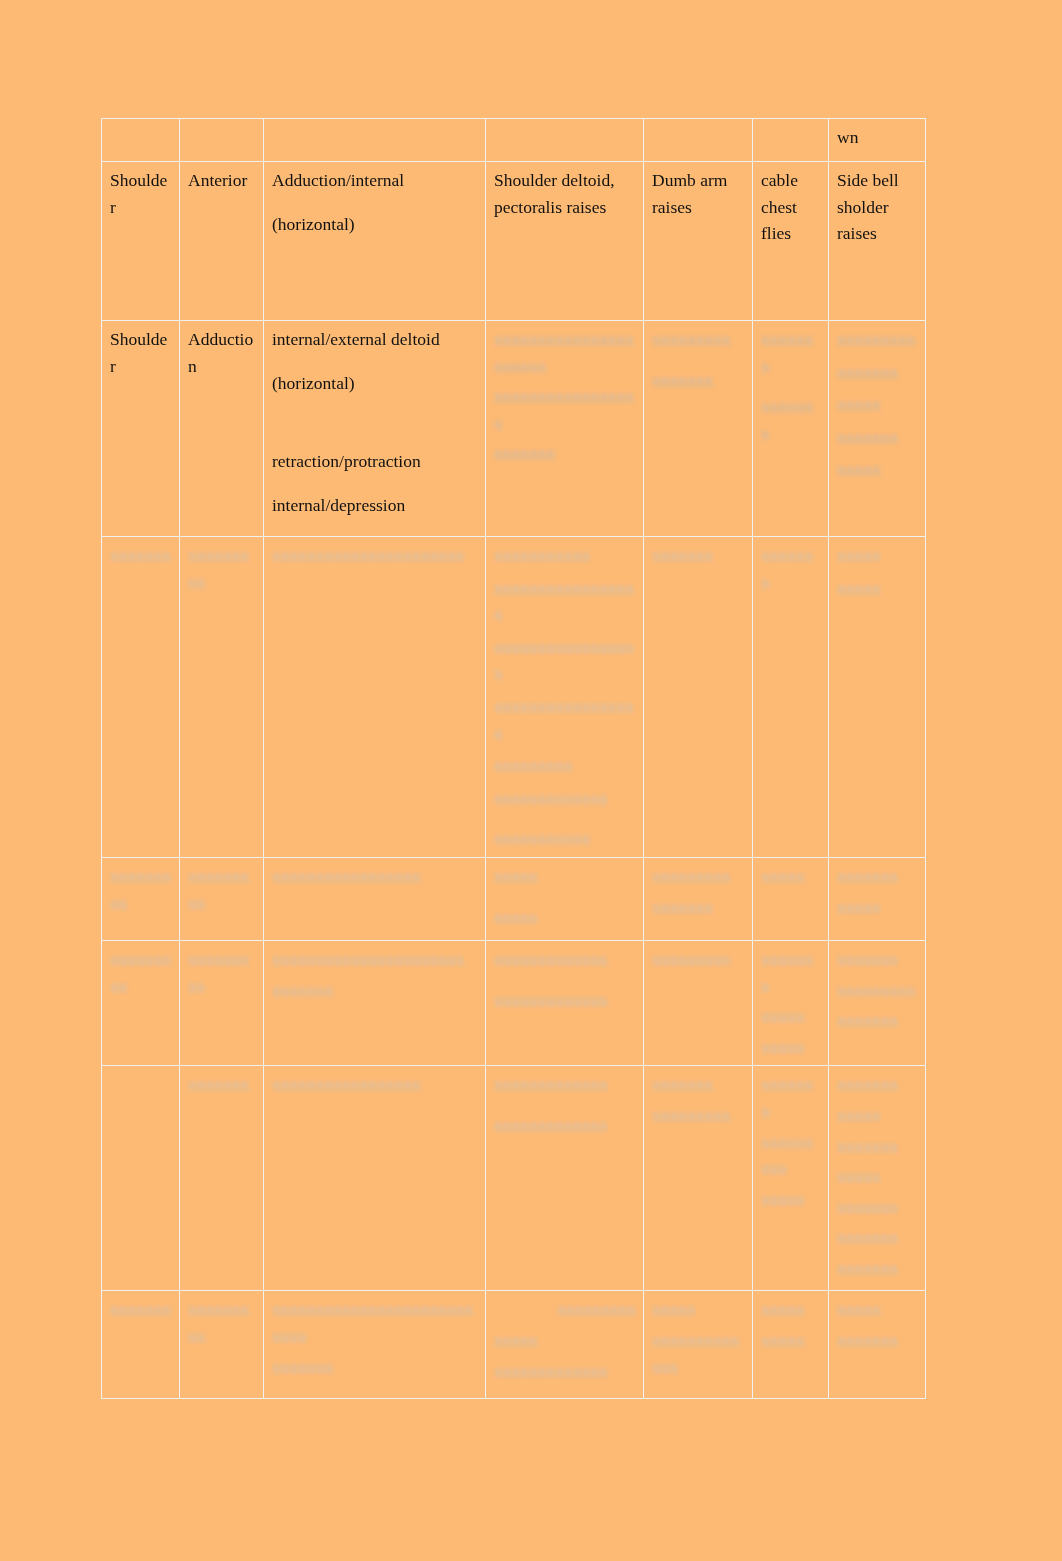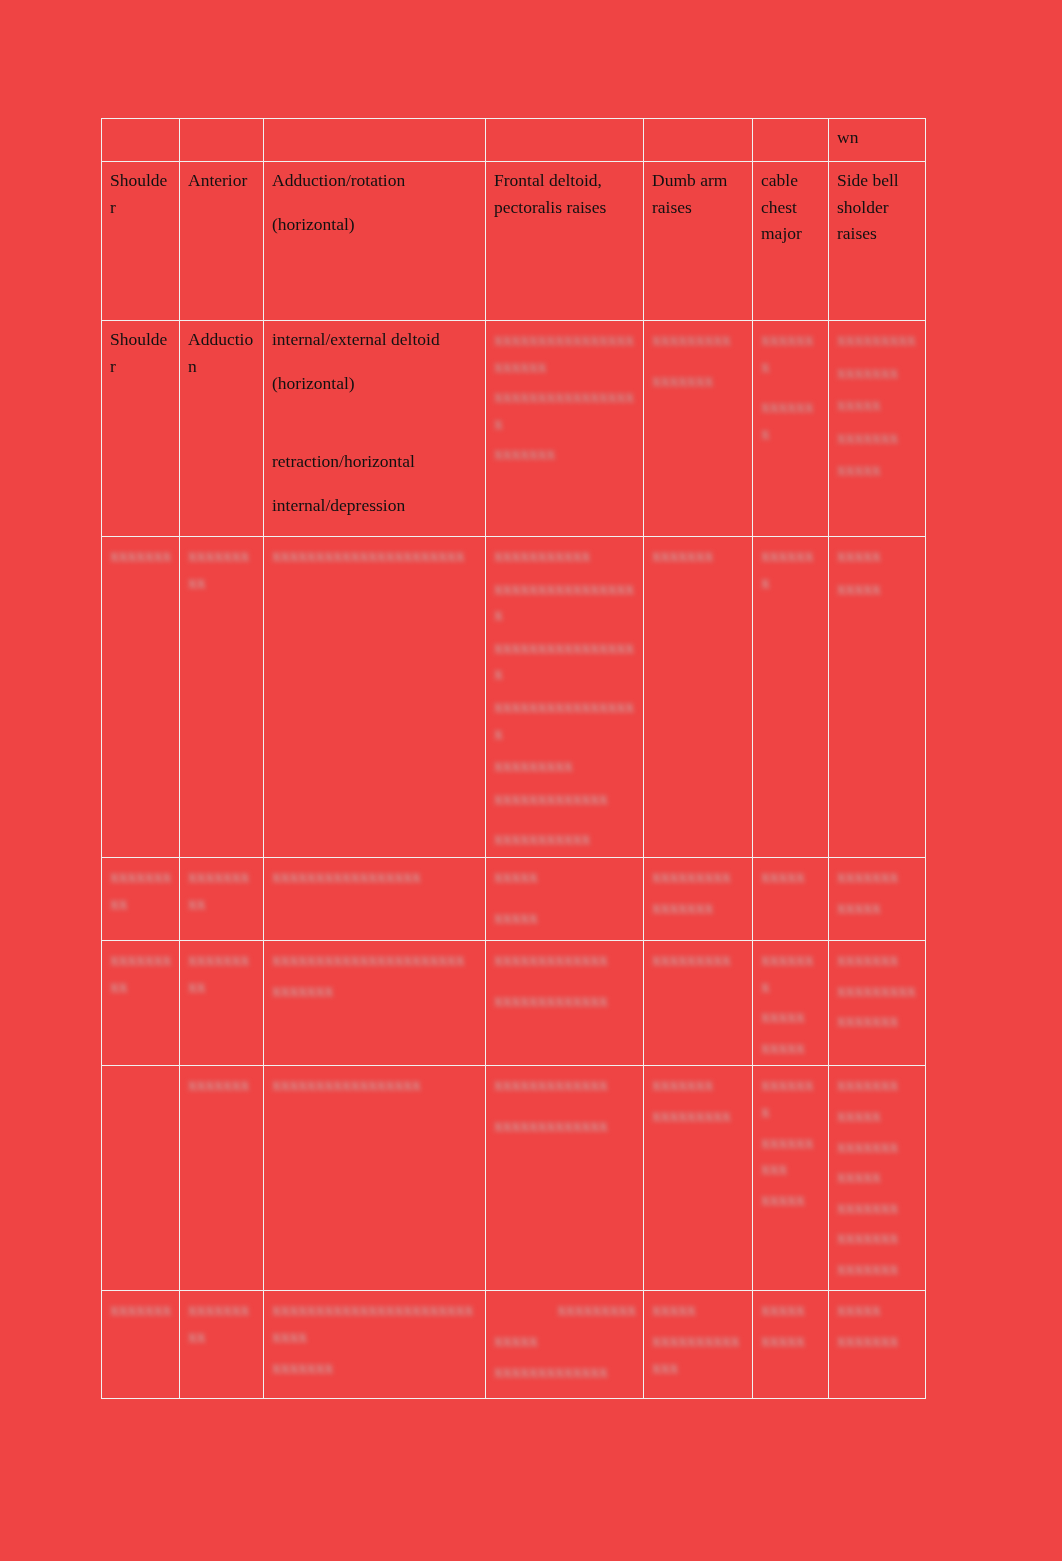--- a/index.html
+++ b/index.html
@@ -16,21 +16,21 @@
     position: relative;
     overflow: hidden;
   }
 
   .page {
     position: absolute;
     left: 0;
     top: 0;
     width: 1062px;
     height: 1561px;
-    background: #ef4444;
+    background: #fdba74;
   }
 
   
   .doc-table {
     position: absolute;
     left: 101px;
     top: 118px;
     width: 824px;
     border-collapse: collapse;
     table-layout: fixed;
@@ -123,49 +123,49 @@
         </tr>
 
         <tr class="r1">
           <td>
             <p class="cell-p">Shoulder</p>
           </td>
           <td>
             <p class="cell-p">Anterior</p>
           </td>
           <td>
-            <p class="cell-p">Adduction/rotation</p>
+            <p class="cell-p">Adduction/internal</p>
             <p class="cell-p">(horizontal)</p>
           </td>
           <td>
-            <p class="cell-p" style="margin-bottom:0">Frontal deltoid,</p>
+            <p class="cell-p" style="margin-bottom:0">Shoulder deltoid,</p>
             <p class="cell-p">pectoralis raises</p>
           </td>
           <td>
             <p class="cell-p">Dumb arm raises</p>
           </td>
           <td>
-            <p class="cell-p">cable chest major</p>
+            <p class="cell-p">cable chest flies</p>
           </td>
           <td>
             <p class="cell-p">Side bell sholder raises</p>
           </td>
         </tr>
 
         <tr class="r2">
           <td>
             <p class="cell-p">Shoulder</p>
           </td>
           <td>
             <p class="cell-p">Adduction</p>
           </td>
           <td>
             <p class="cell-p">internal/external deltoid</p>
             <p class="cell-p gap-after">(horizontal)</p>
-            <p class="cell-p">retraction/horizontal</p>
+            <p class="cell-p">retraction/protraction</p>
             <p class="cell-p">internal/depression</p>
           </td>
           <td>
             <p class="cell-p redacted" style="margin-bottom:4px">xxxxxxxxxxxxxxxxxxxxxx</p>
             <p class="cell-p redacted" style="margin-bottom:4px">xxxxxxxxxxxxxxxxx</p>
             <p class="cell-p redacted">xxxxxxx</p>
           </td>
           <td>
             <p class="cell-p redacted" style="margin-bottom:14px">xxxxxxxxx</p>
             <p class="cell-p redacted">xxxxxxx</p>

